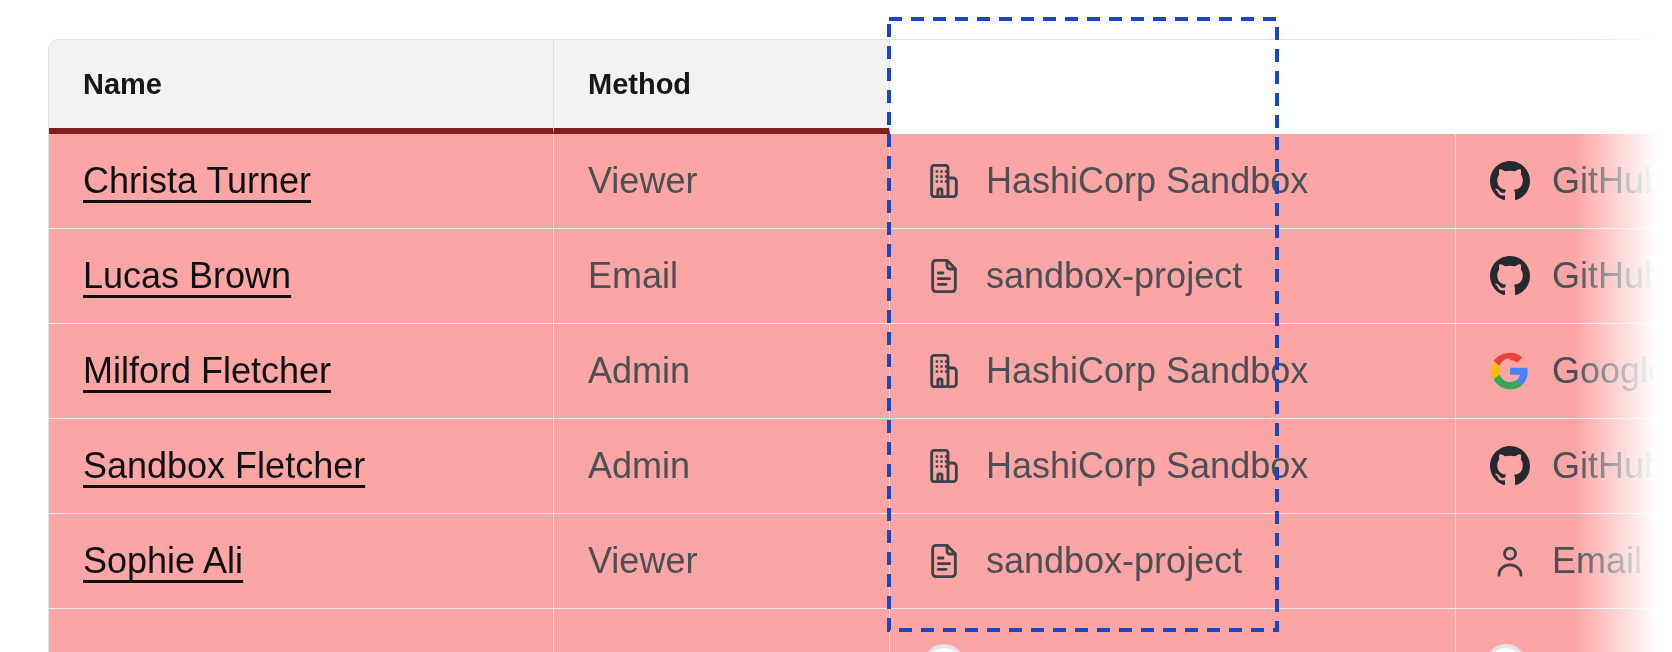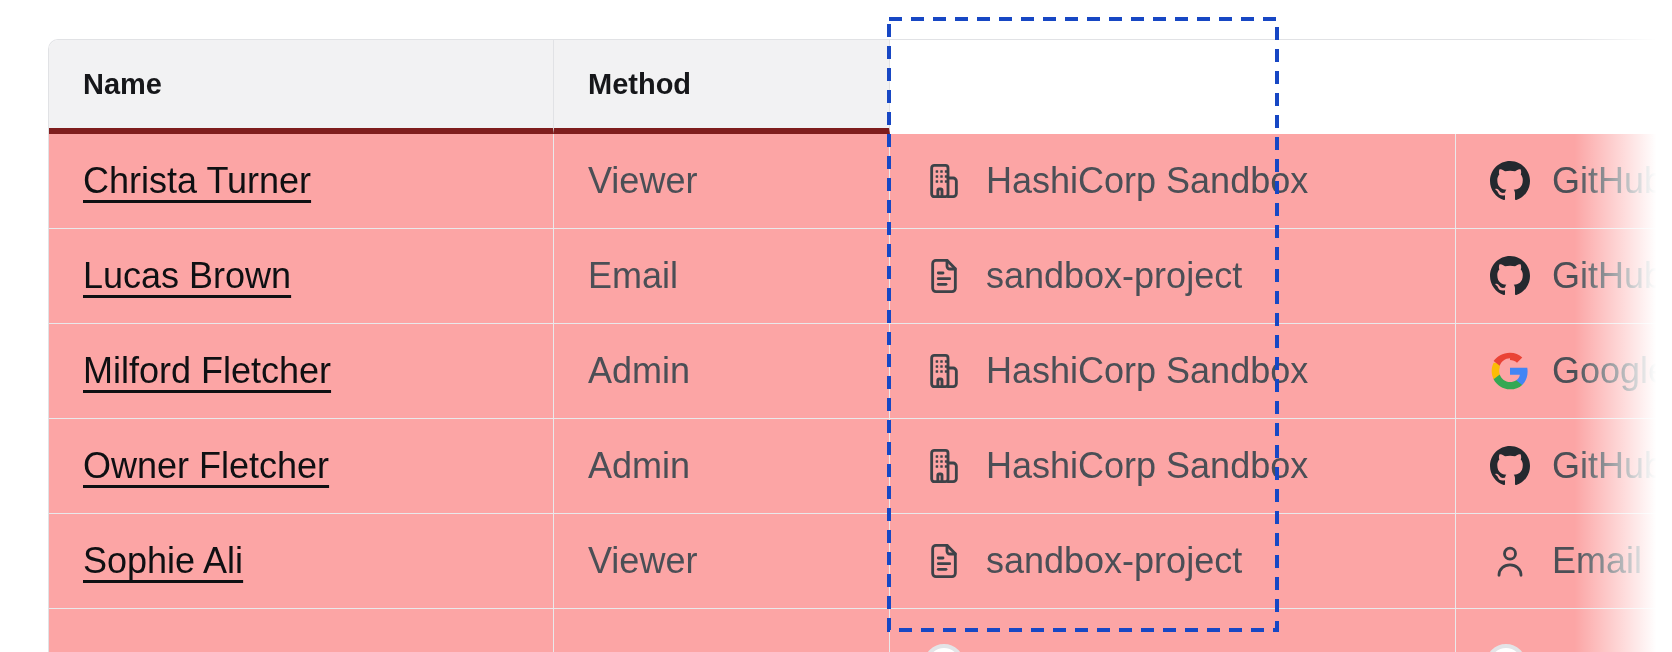--- a/index.html
+++ b/index.html
@@ -158,21 +158,21 @@
       <div class="cell method-cell">
         <svg class="icon" viewBox="0 0 48 48">
             <use href="#def-google"></use>
           </svg>
         <span>Google</span>
       </div>
     </div>
 
     <div class="trow">
       <div class="cell">
-          <span class="name-link">Owner Fletcher</span>
+          <span class="name-link">Sandbox Fletcher</span>
         </div>
       <div class="cell">
           <span>Admin</span>
         </div>
       <div class="cell">
         <svg class="icon" viewBox="0 0 24 24">
             <use href="#def-org"></use>
           </svg>
         <span>HashiCorp Sandbox</span>
       </div>

